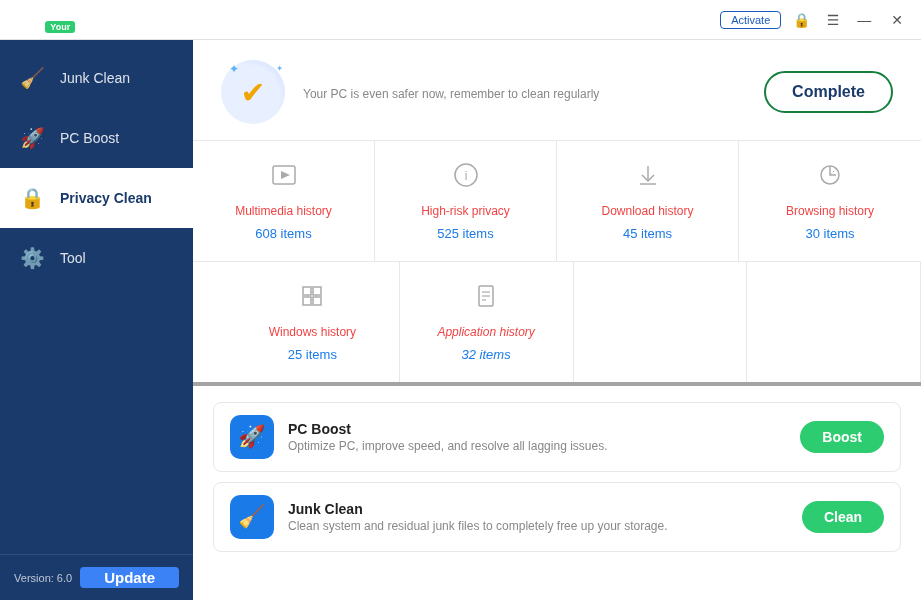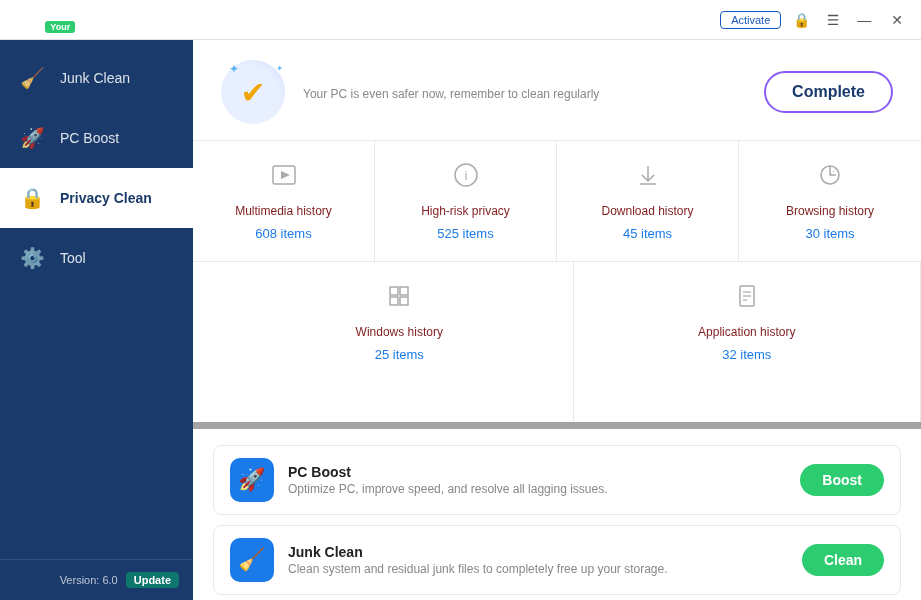--- a/index.html
+++ b/index.html
@@ -125,26 +125,26 @@
       align-items: center;
       gap: 8px;
       border-top: 1px solid rgba(255,255,255,0.1);
       justify-content: flex-end;
     }
     .version-text {
       color: rgba(255,255,255,0.7);
       font-size: 11px;
     }
     .update-btn {
-      background: #0f766e;
+      background: #3b82f6;
       color: #fff;
       border: none;
       border-radius: 4px;
-      padding: 2px 8px;
-      font-size: 11px;
+      padding: 2px 24px;
+      font-size: 15px;
       cursor: pointer;
       font-weight: 600;
     }
 
     
     .content {
       flex: 1;
       background: #fff;
       display: flex;
       flex-direction: column;
@@ -191,21 +191,21 @@
       line-height: 1.3;
     }
     .banner-headline .count { color: #1a7be8; font-weight: 700; }
     .banner-subtext {
       font-size: 12px;
       color: #888;
       margin-top: 4px;
     }
     .complete-btn {
       background: #fff;
-      border: 2px solid #8b5cf6;
+      border: 2px solid #15803d;
       color: #1a3a6b;
       padding: 10px 26px;
       border-radius: 24px;
       font-size: 16px;
       font-weight: 600;
       cursor: pointer;
       flex-shrink: 0;
     }
 
     
@@ -223,33 +223,33 @@
       align-items: center;
       gap: 8px;
     }
     .stat-cell:last-child { border-right: none; }
     .stat-icon {
       font-size: 28px;
       color: #aaa;
     }
     .stat-label {
       font-size: 12px;
-      color: #7f1d1d;
+      color: #ef4444;
     }
     .stat-count {
       font-size: 13px;
       color: #1a7be8;
       font-weight: 500;
     }
 
     
     .stats-grid-2 {
       display: grid;
-      grid-template-columns: repeat(2, 1fr);
-      border-bottom: 7px solid #a3a3a3;
+      grid-template-columns: repeat(4, 1fr);
+      border-bottom: 4px solid #a3a3a3;
       padding-left: 33px;
     }
 
     
     .promo-area {
       padding: 16px 20px;
       display: flex;
       flex-direction: column;
       gap: 10px;
       flex: 1;
@@ -406,21 +406,21 @@
     <div class="stat-cell" style="border-right: 1px solid rgb(232, 232, 232);">
       <div class="stat-icon"><svg width="28" height="28" viewBox="0 0 28 28">
               <rect x="5" y="5" width="8" height="8" stroke="#aaa" stroke-width="1.5" fill="none"></rect>
               <rect x="15" y="5" width="8" height="8" stroke="#aaa" stroke-width="1.5" fill="none"></rect>
               <rect x="5" y="15" width="8" height="8" stroke="#aaa" stroke-width="1.5" fill="none"></rect>
               <rect x="15" y="15" width="8" height="8" stroke="#aaa" stroke-width="1.5" fill="none"></rect>
             </svg></div>
       <div class="stat-label">Windows history</div>
       <div class="stat-count">25 items</div>
     </div>
-        <div class="stat-cell" style="border-right: 1px solid rgb(232, 232, 232);">
+        <div class="stat-cell" style="border-right: 1px solid rgb(232, 232, 232); font-style: italic;">
       <div class="stat-icon"><svg width="28" height="28" viewBox="0 0 28 28">
               <rect x="7" y="4" width="14" height="20" rx="1" stroke="#aaa" stroke-width="1.5" fill="none"></rect>
               <line x1="10" y1="10" x2="18" y2="10" stroke="#aaa" stroke-width="1.2"></line>
               <line x1="10" y1="14" x2="18" y2="14" stroke="#aaa" stroke-width="1.2"></line>
               <line x1="10" y1="18" x2="14" y2="18" stroke="#aaa" stroke-width="1.2"></line>
             </svg></div>
       <div class="stat-label">Application history</div>
       <div class="stat-count">32 items</div>
     </div>
         <div class="stat-cell" style="border-right: 1px solid rgb(232, 232, 232);"></div>

